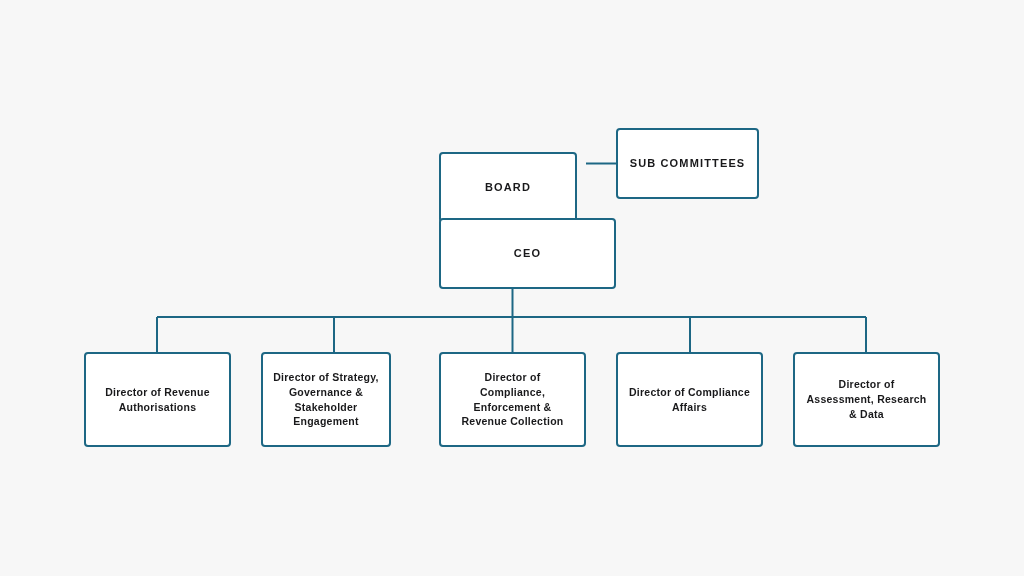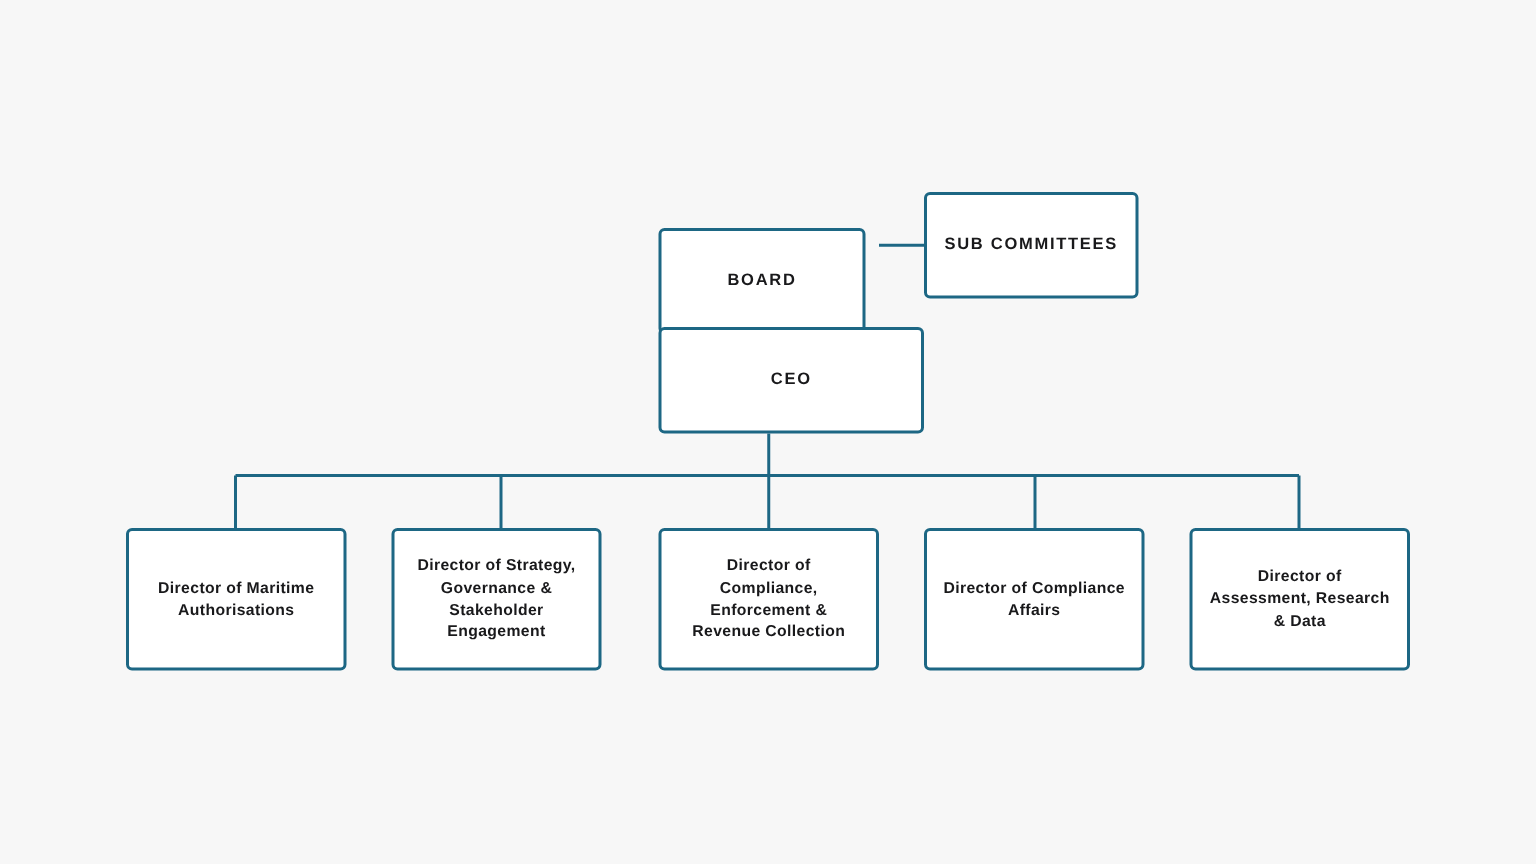--- a/index.html
+++ b/index.html
@@ -81,25 +81,25 @@
 
   <div class="node level-top" style="left:616px; top:128px; width:143px; height:71px;">
     <span class="node-label">SUB COMMITTEES</span>
   </div>
 
   <div class="node level-top" style="left:439px; top:218px; width:177px; height:71px;">
     <span class="node-label">CEO</span>
   </div>
 
   <div class="node level-director" style="left:84px; top:352px; width:147px; height:95px;">
-    <span class="node-label">Director of Maritime
+    <span class="node-label">Director of Revenue
 Authorisations</span>
   </div>
 
-  <div class="node level-director" style="left:261px; top:352px; width:140px; height:95px;">
+  <div class="node level-director" style="left:261px; top:352px; width:130px; height:95px;">
     <span class="node-label">Director of Strategy,
 Governance &amp;
 Stakeholder
 Engagement</span>
   </div>
 
   <div class="node level-director" style="left:439px; top:352px; width:147px; height:95px;">
     <span class="node-label">Director of
 Compliance,
 Enforcement &amp;

